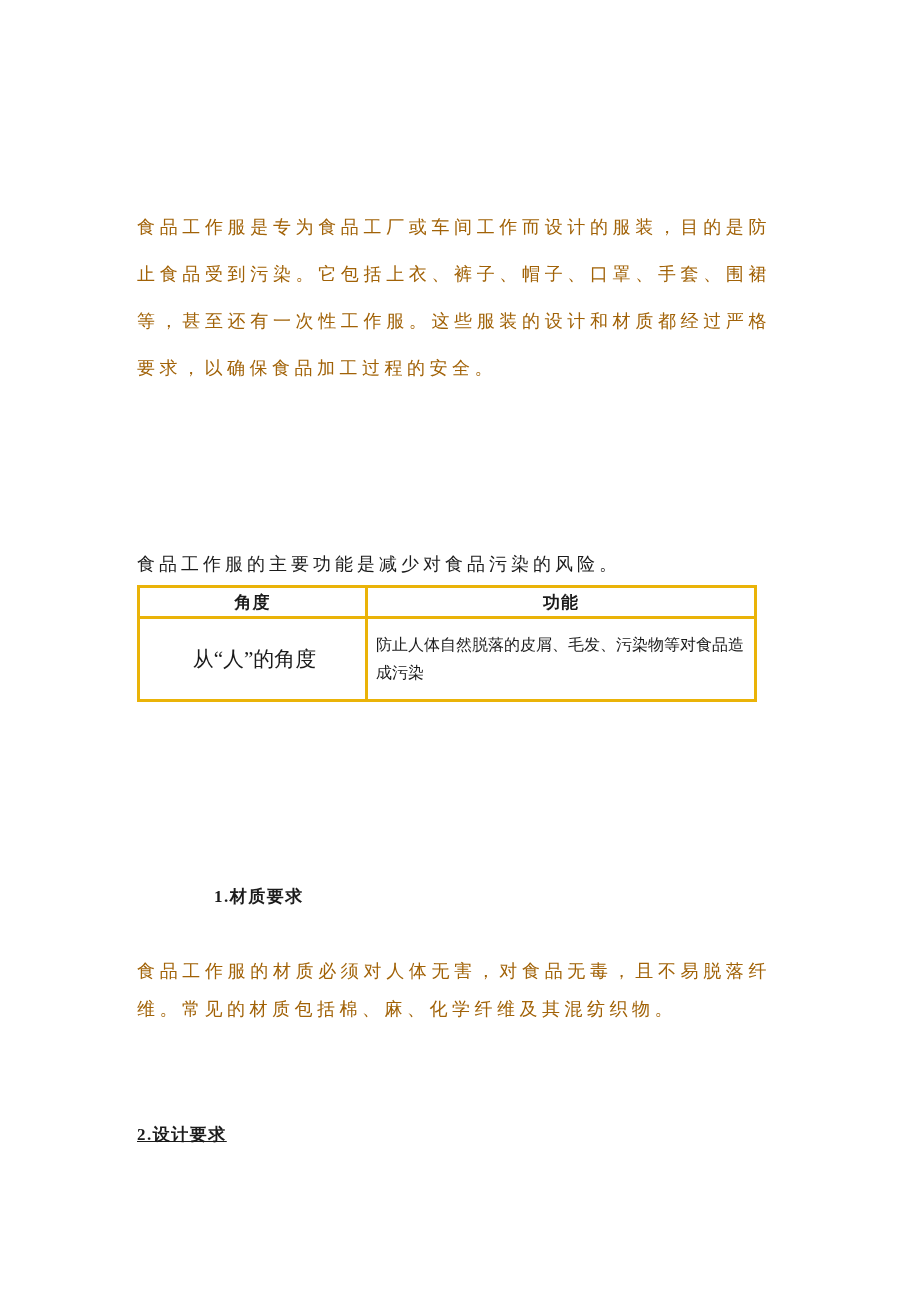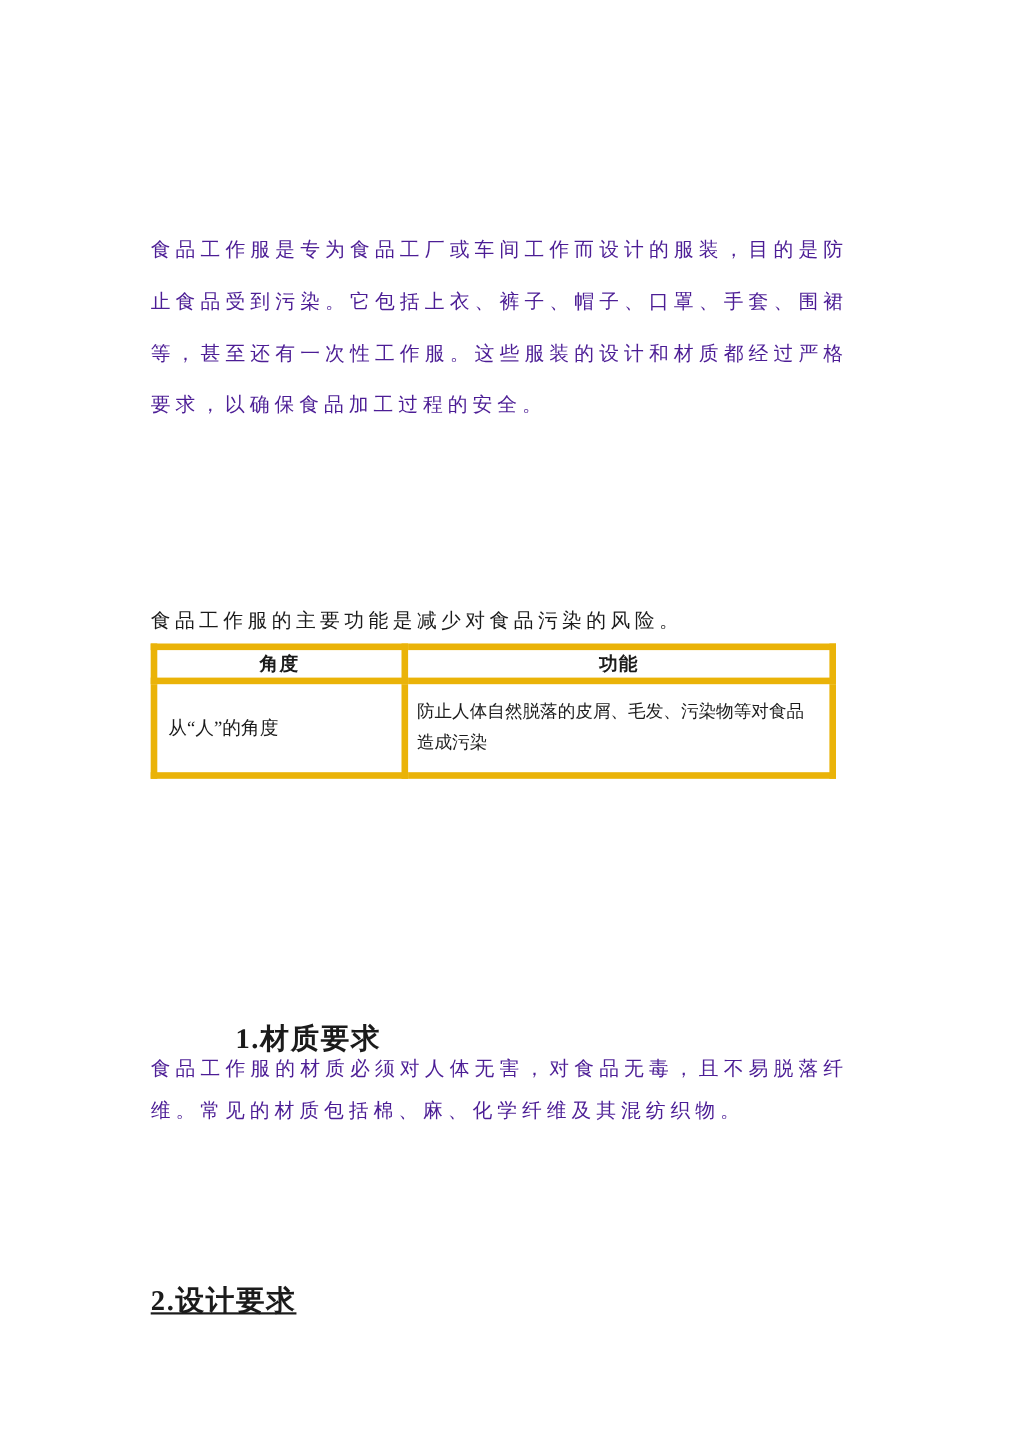--- a/index.html
+++ b/index.html
@@ -15,21 +15,21 @@
     background: #ffffff;
     overflow: hidden;
   }
   
   .body-para {
     position: absolute;
     left: 137px;
     width: 634px;
     font-family: "Liberation Sans", sans-serif;
     font-size: 18px;
-    color: #4c1d95;
+    color: #a16207;
     letter-spacing: 4.5px;
     text-align: justify;
     text-justify: inter-character;
   }
   .para-intro { top: 186px; line-height: 47px; }
   .para-material { top: 934px; line-height: 38px; }
 
   
   .table-intro {
     position: absolute;
@@ -46,59 +46,59 @@
   table.func-table {
     position: absolute;
     left: 137px; top: 585px;
     width: 617px;
     border-collapse: collapse;
     table-layout: fixed;
     font-family: "Liberation Serif", serif;
     color: #1b1b1b;
   }
   .func-table th, .func-table td {
-    border: 6px solid #eab308;
+    border: 3px solid #eab308;
     box-sizing: border-box;
   }
   .func-table col.c-angle { width: 228px; }
   .func-table col.c-func  { width: 389px; }
   .func-table th {
     height: 31px;
     font-size: 17px;
     font-weight: bold;
     text-align: center;
     vertical-align: middle;
     padding: 0;
     letter-spacing: 1px;
   }
   .func-table td { height: 57px; }
   .func-table td.cell-angle {
-    font-size: 17px;
+    font-size: 21px;
     vertical-align: middle;
     padding: 2px 6px 2px 10px;
     line-height: 24px;
+    text-align: center;
   }
   .func-table td.cell-func {
     font-size: 16px;
     vertical-align: middle;
     padding: 12px 8px;
     line-height: 28px;
   }
 
   
   .sec-heading {
     position: absolute;
     font-family: "Liberation Serif", serif;
-    font-size: 26px;
+    font-size: 17px;
     font-weight: bold;
     color: #1b1b1b;
     letter-spacing: 1.5px;
     line-height: 26px;
     white-space: nowrap;
-    margin-top: 48px;
   }
   .heading-material { left: 214px; top: 884px; }
   .heading-design   { left: 137px; top: 1122px; text-decoration: underline; }
 </style>
 </head>
 <body>
 
 <div class="page">
 
   <p class="body-para para-intro">食品工作服是专为食品工厂或车间工作而设计的服装，目的是防止食品受到污染。它包括上衣、裤子、帽子、口罩、手套、围裙等，甚至还有一次性工作服。这些服装的设计和材质都经过严格要求，以确保食品加工过程的安全。</p>

